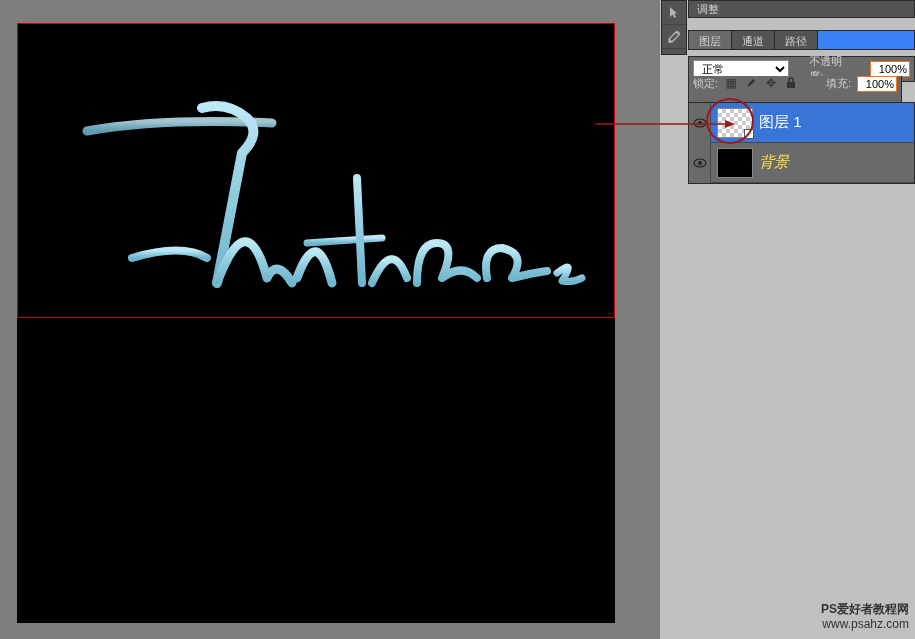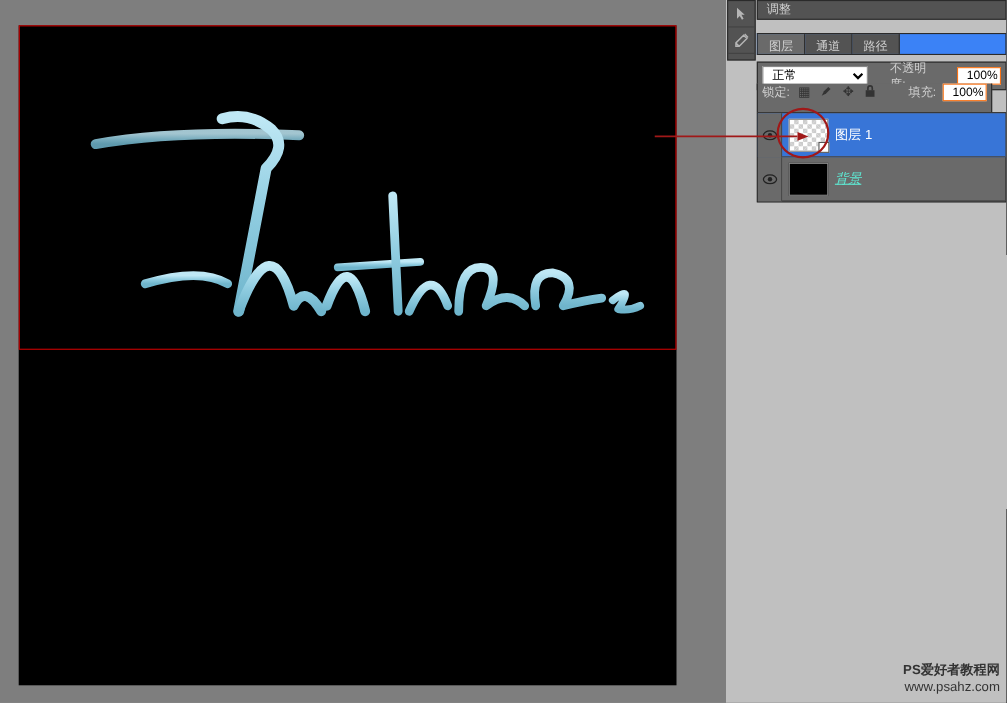--- a/index.html
+++ b/index.html
@@ -22,23 +22,23 @@
 .lock-icon { width: 14px; height: 14px; display: inline-flex; align-items: center; justify-content: center; color: #333; font-size: 12px; }
 .fill-label { margin-left: auto; }
 .layers { position: absolute; left: 688px; top: 102px; width: 227px; background: #6a6a6a; border: 1px solid #2a2a2a; }
 .layer { display: flex; align-items: center; height: 40px; border-bottom: 1px solid #494949; }
 .layer.selected { background: #3875d7; color: #fff; }
 .eye { width: 22px; height: 40px; display: flex; align-items: center; justify-content: center; border-right: 1px solid #494949; background: #6a6a6a; }
 .thumb { width: 36px; height: 30px; margin: 0 6px; border: 1px solid #888; position: relative; }
 .thumb.checker { background-image: linear-gradient(45deg,#ccc 25%,transparent 25%),linear-gradient(-45deg,#ccc 25%,transparent 25%),linear-gradient(45deg,transparent 75%,#ccc 75%),linear-gradient(-45deg,transparent 75%,#ccc 75%); background-size: 8px 8px; background-position: 0 0,0 4px,4px -4px,-4px 0; background-color: #fff; }
 .thumb.black { background: #000; }
 .thumb-badge { position: absolute; right: -2px; bottom: -2px; width: 10px; height: 10px; background: #fff; border: 1px solid #555; font-size: 8px; line-height: 8px; text-align: center; }
-.layer-name { font-size: 12px; }
+.layer-name { font-size: 15px; }
 .layer.selected .layer-name { color: #fff; }
-.layer:not(.selected) .layer-name { color: #5eead4; font-style: italic; text-decoration: underline; }
+.layer:not(.selected) .layer-name { color: #fde047; font-style: italic; }
 .arrow-annot { position: absolute; left: 595px; top: 117px; width: 140px; height: 14px; pointer-events: none; }
 .circle-annot { position: absolute; left: 706px; top: 98px; width: 48px; height: 46px; border: 2px solid #a01818; border-radius: 50%; pointer-events: none; }
 .watermark { position: absolute; right: 6px; bottom: 6px; text-align: right; color: #333; font-size: 12px; line-height: 1.3; font-family: "SimHei", sans-serif; }
 .watermark .l1 { font-weight: bold; margin-left: 22px; }
 </style>
 </head>
 <body>
 
 <div class="canvas-area">
   <div class="canvas">

